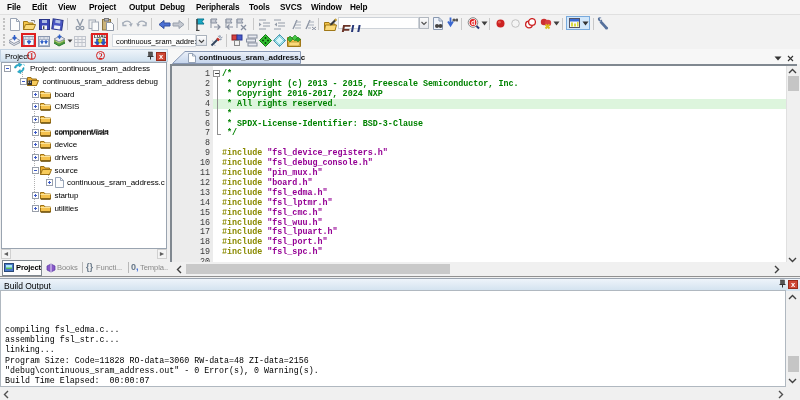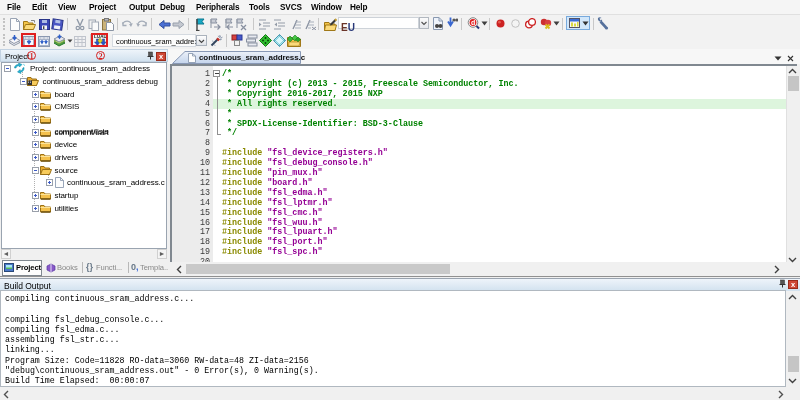--- a/index.html
+++ b/index.html
@@ -158,21 +158,21 @@
         <path d="M9 8 L13 11 M13 8 L9 11" stroke="#8890a0" stroke-width="1"></path>
       </svg>
 <div class="tsep" style="left:318px; top:3px; height:12px;"></div>
 <svg class="abs" style="left:324px; top:3px;" width="13" height="13" viewBox="0 0 13 13">
         <path d="M0.5 4.5 L5 4.5 L6 6 L11 6 L11 12.5 L0.5 12.5 Z" fill="#f5c64a" stroke="#a07818"></path>
         <path d="M1.5 7 L12.5 7 L11 12.5 L0.5 12.5 Z" fill="#fbda7a" stroke="#a07818"></path>
         <path d="M11 1 L6.5 5.5 L6 7.5 L8 7 L12.5 2.5 Z" fill="#3a3a3a"></path>
         <path d="M11 1 L12.5 2.5" stroke="#c8a030" stroke-width="1.8"></path>
       </svg>
 <div class="abs" style="left:338px; top:2px; width:81px; height:12px; background:#fefefe; border:1px solid #cdd2d8;">
-        <span style="position:absolute; left:2px; top:4px; font-size:10px; font-weight:bold;"><span style="color:#6a3428;">E</span><span style="color:#283878;">U</span></span>
+        <span style="position:absolute; left:2px; top:4px; font-size:14px; font-weight:bold;font-style:italic;"><span style="color:#6a3428;">E</span><span style="color:#283878;">U</span></span>
       </div>
 <div class="abs" style="left:419px; top:2px; width:10px; height:12px; background:linear-gradient(#fbfbfb,#e6e8ec); border:1px solid #b2b8c0;">
         <svg width="8" height="8" viewBox="0 0 8 8" style="position:absolute;left:0px;top:2px;">
           <path d="M1.5 2 L4 4.5 L6.5 2" fill="none" stroke="#505050" stroke-width="1.1"></path>
         </svg>
       </div>
 <svg class="abs" style="left:432px; top:2px;" width="12" height="13" viewBox="0 0 12 13">
         <path d="M1.5 0.5 L7 0.5 L10.5 4 L10.5 12.5 L1.5 12.5 Z" fill="#eef3fb" stroke="#8898b0"></path>
         <path d="M7 0.5 L7 4 L10.5 4" fill="none" stroke="#8898b0"></path>
         <circle cx="5" cy="9" r="2" fill="#444"></circle>
@@ -520,21 +520,21 @@
 <div class="lnum" style="top:161.4px;">17</div>
 <div class="lnum" style="top:171.3px;">18</div>
 <div class="lnum" style="top:181.2px;">19</div>
 <div class="lnum" style="top:191.1px;">20</div>
 <div style="position:absolute; left:41px; top:3.5px; width:7px; height:7px; background:#fff; border:1px solid #909090;"></div>
 <div style="position:absolute; left:42.5px; top:6.5px; width:4px; height:1px; background:#404040;"></div>
 <div style="position:absolute; left:44.5px; top:11px; width:1px; height:58px; background:#909090;"></div>
 <div style="position:absolute; left:44.5px; top:68px; width:4px; height:1px; background:#909090;"></div>
 <div class="cline grn" style="top:3px;">/*</div>
 <div class="cline grn" style="top:12.9px;"> * Copyright (c) 2013 - 2015, Freescale Semiconductor, Inc.</div>
-<div class="cline grn" style="top:22.8px;"> * Copyright 2016-2017, 2015 NXP</div>
+<div class="cline grn" style="top:22.8px;"> * Copyright 2016-2017, 2024 NXP</div>
 <div class="cline grn" style="top:32.7px;"> * All rights reserved.</div>
 <div class="cline grn" style="top:42.6px;"> *</div>
 <div class="cline grn" style="top:52.5px;"> * SPDX-License-Identifier: BSD-3-Clause</div>
 <div class="cline grn" style="top:62.4px;"> */</div>
 <div class="cline" style="top:82.2px;"><span class="oliv">#include </span><span class="pur">"fsl_device_registers.h"</span></div>
 <div class="cline" style="top:92.1px;"><span class="oliv">#include </span><span class="pur">"fsl_debug_console.h"</span></div>
 <div class="cline" style="top:102px;"><span class="oliv">#include </span><span class="pur">"pin_mux.h"</span></div>
 <div class="cline" style="top:111.9px;"><span class="oliv">#include </span><span class="pur">"board.h"</span></div>
 <div class="cline" style="top:121.8px;"><span class="oliv">#include </span><span class="pur">"fsl_edma.h"</span></div>
 <div class="cline" style="top:131.7px;"><span class="oliv">#include </span><span class="pur">"fsl_lptmr.h"</span></div>
@@ -574,22 +574,20 @@
 <div class="abs" style="left:0; top:275.5px; width:800px; height:1px; background:#909090;"></div>
 <div id="boheader" class="abs">
     <span style="position:absolute; left:4px; top:2px;">Build Output</span>
   </div>
 <svg class="pinbtn" style="left:779px; top:279px;" width="7" height="9" viewBox="0 0 7 9">
     <rect x="1.5" y="1" width="4" height="4.5" fill="#555" stroke="#333" stroke-width="0.5"></rect>
     <path d="M0.5 5.5 L6.5 5.5 M3.5 5.5 L3.5 8.5" stroke="#333" stroke-width="1"></path>
   </svg>
 <div class="xbtn" style="left:788px; top:279.5px;">x</div>
 <div id="bocontent" class="abs">
-<div class="boline" style="top:3.3px;">compiling continuous_sram_address.c...</div>
-<div class="boline" style="top:23.7px;">compiling fsl_debug_console.c...</div>
 <div class="boline" style="top:33.9px;">compiling fsl_edma.c...</div>
 <div class="boline" style="top:44.1px;">assembling fsl_str.c...</div>
 <div class="boline" style="top:54.3px;">linking...</div>
 <div class="boline" style="top:64.5px;">Program Size: Code=11828 RO-data=3060 RW-data=48 ZI-data=2156</div>
 <div class="boline" style="top:74.7px;">"debug\continuous_sram_address.out" - 0 Error(s), 0 Warning(s).</div>
 <div class="boline" style="top:84.9px;">Build Time Elapsed:  00:00:07</div>
 </div>
 
 <div class="sbtrack abs" style="left:0px; top:388px; width:786px; height:12px;"></div>
 <svg class="abs" style="left:3px; top:390px;" width="6" height="9" viewBox="0 0 6 9">

